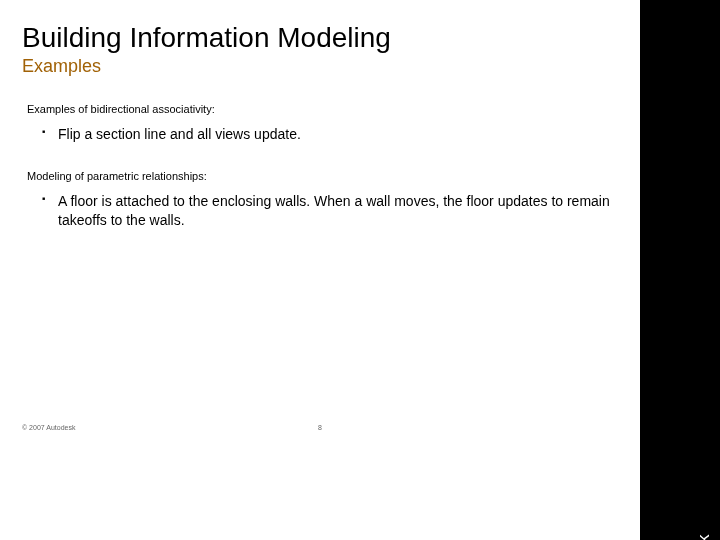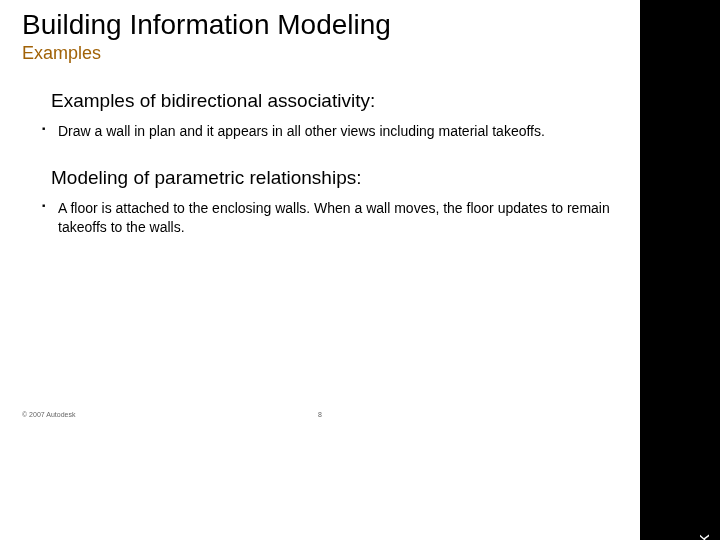--- a/index.html
+++ b/index.html
@@ -1,28 +1,28 @@
 <!DOCTYPE html>
 <html><head>
 <meta charset="utf-8">
 <style>
   * { margin: 0; padding: 0; box-sizing: border-box; }
   html, body { width: 720px; height: 540px; overflow: hidden; font-family: Arial, Helvetica, sans-serif; background: #fff; }
   .slide { position: relative; width: 720px; height: 540px; }
-  .content { position: absolute; left: 0; top: 4px; width: 640px; height: 424px; padding: 6px 22px 0 22px; }
+  .content { position: absolute; left: 0; top: 17px; width: 640px; height: 424px; padding: 6px 22px 0 22px; }
   .sidebar { position: absolute; right: 0; top: 0; width: 80px; height: 540px; background: #000; }
   .logo {
     position: absolute; right: 6px; bottom: 6px;
     color: #fff; font-size: 17px; font-weight: 400; letter-spacing: 0.5px;
     transform: rotate(-90deg); transform-origin: right bottom;
     font-family: Arial, Helvetica, sans-serif;
   }
   .title { font-size: 28px; font-weight: 400; color: #000; line-height: 1.1; }
   .subtitle { font-size: 18px; font-weight: 400; color: #a16207; margin-top: 2px; }
-  .section-heading { font-size: 19px; font-weight: 400; color: #000; margin-top: 26px; margin-left: 29px; }
+  .section-heading { font-size: 11px; font-weight: 400; color: #000; margin-top: 26px; margin-left: 5px; }
   ul.bullets { list-style: none; margin-top: 10px; margin-left: 14px; }
   ul.bullets li { position: relative; padding-left: 22px; font-size: 14px; line-height: 1.35; color: #000; margin-bottom: 12px; }
   ul.bullets li::before {
     content: "■"; position: absolute; left: 6px; top: 3px;
     font-size: 5px; color: #000;
   }
   ul.bullets.spaced li { margin-bottom: 26px; }
   .footer-left { position: absolute; left: 22px; bottom: 10px; font-size: 7px; color: #666; }
   .footer-center { position: absolute; left: 0; width: 640px; bottom: 10px; text-align: center; font-size: 7px; color: #666; }
 </style>
@@ -30,21 +30,21 @@
 <body>
 
 <div class="slide">
   <div class="content">
 
     <h1 class="title">Building Information Modeling</h1>
     <div class="subtitle">Examples</div>
 
     <div class="section-heading">Examples of bidirectional associativity:</div>
     <ul class="bullets">
-      <li>Draw a wall in plan and it appears in all other views including material takeoffs.</li>
+      <li>Flip a section line and all views update.</li>
     </ul>
 
     <div class="section-heading">Modeling of parametric relationships:</div>
     <ul class="bullets spaced">
       <li>A floor is attached to the enclosing walls. When a wall moves, the floor updates to remain takeoffs to the walls.</li>
     </ul>
 
     <div class="footer-left">© 2007 Autodesk</div>
     <div class="footer-center">8</div>
   </div>

